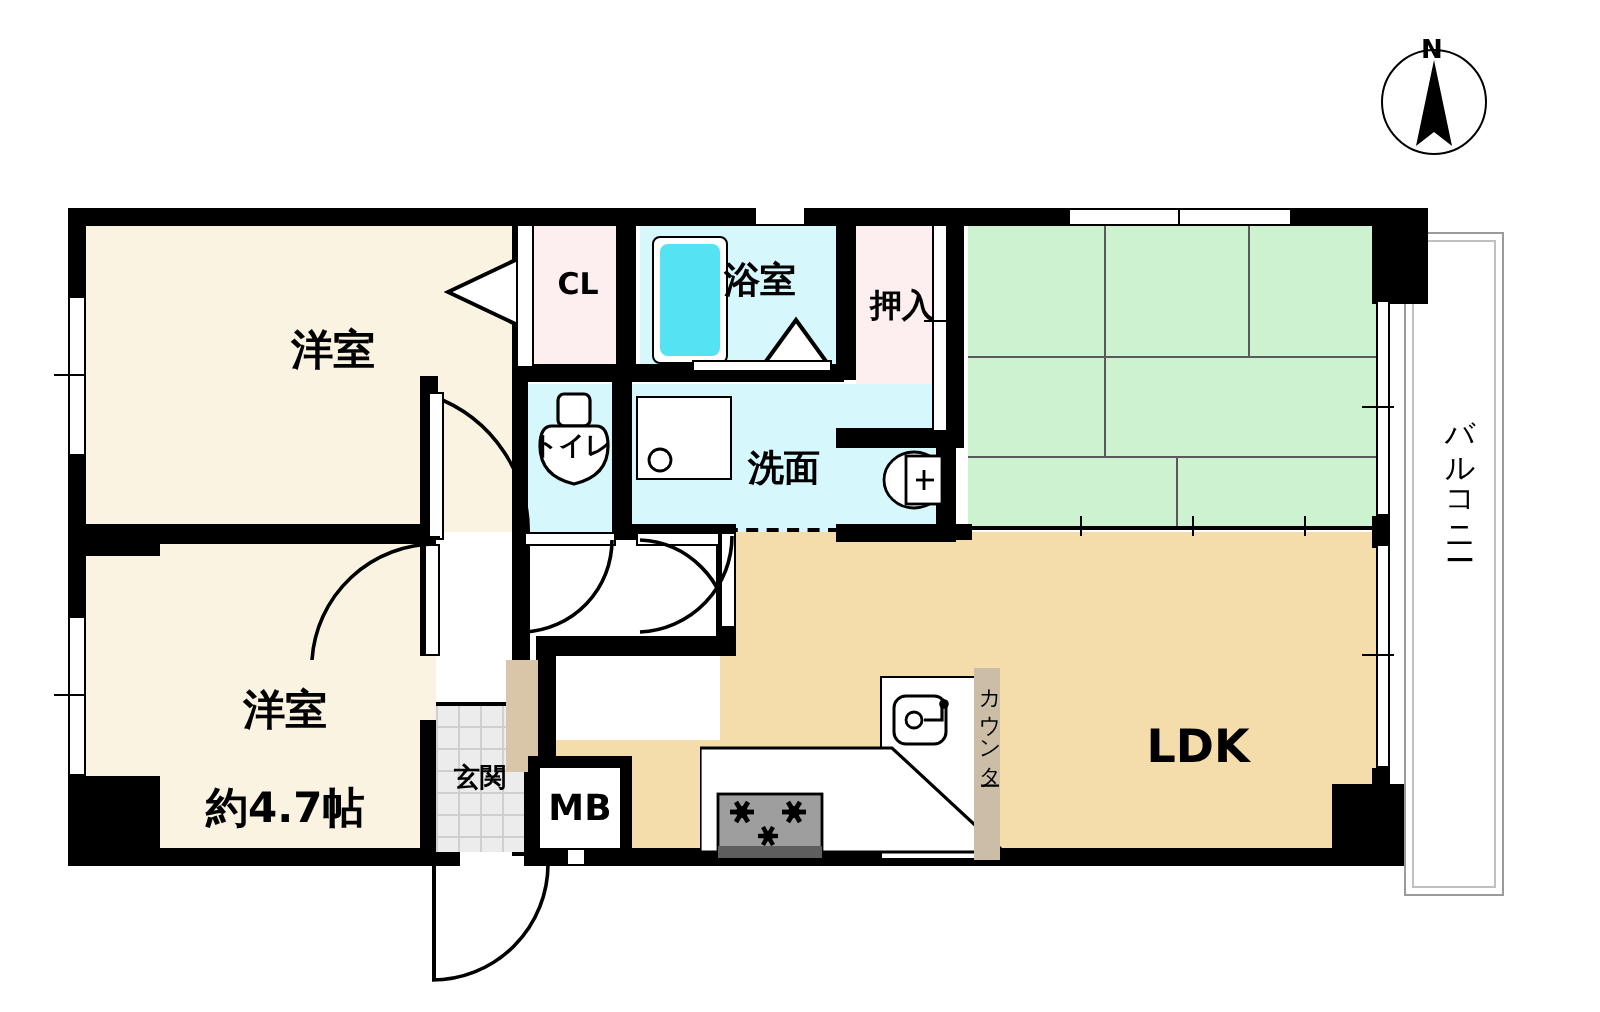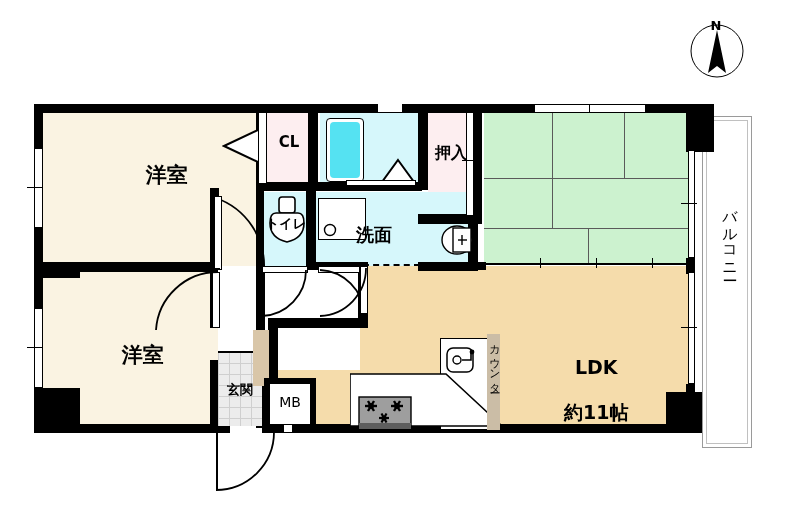--- a/index.html
+++ b/index.html
@@ -276,21 +276,21 @@
   <div class="fill f-genkan" style="left:218px;top:352px;width:44px;height:74px;"></div>
   <div class="tile" style="left:218px;top:352px;width:44px;height:74px;"></div>
   <div class="fill f-white" style="left:218px;top:338px;width:44px;height:14px;"></div>
   <div class="thin" style="left:218px;top:351px;width:44px;height:1.6px;"></div>
   <div class="lbl" style="left:214px;top:382px;width:52px;font-size:13px;font-weight:700;">玄関</div>
 
   <div class="fill f-step" style="left:253px;top:330px;width:16px;height:56px;"></div>
 
   <div class="wall" style="left:264px;top:378px;width:52px;height:52px;"></div>
   <div class="fill f-white" style="left:270px;top:384px;width:40px;height:40px;"></div>
-  <div class="lbl" style="left:268px;top:394px;width:44px;font-size:14px;font-weight:400;">MB</div>
+  <div class="lbl" style="left:268px;top:394px;width:44px;font-size:18px;font-weight:700;">MB</div>
   <div class="fill f-white" style="left:283px;top:424px;width:10px;height:9px;border:1px solid #000;box-sizing:border-box;"></div>
 
   <div class="leaf" style="left:216px;top:432px;width:2.4px;height:58px;"></div>
   <svg class="abs" style="left:214px;top:430px;" width="62" height="62">
     <path d="M2 60 A58 58 0 0 0 60 2" fill="none" stroke="#000" stroke-width="1.8"></path>
   </svg>
 
   <div class="fill f-white" style="left:218px;top:270px;width:38px;height:8px;"></div>
   <svg class="abs" style="left:212px;top:196px;" width="56" height="78">
     <path d="M4 2 A72 72 0 0 1 52 74" fill="none" stroke="#000" stroke-width="1.8"></path>
@@ -317,28 +317,29 @@
   <svg class="abs" style="left:316px;top:266px;" width="54" height="52">
     <path d="M50 2 A48 48 0 0 1 4 50" fill="none" stroke="#000" stroke-width="1.8"></path>
   </svg>
 
   <div class="lbl" style="left:82px;top:138px;width:140px;font-size:21px;">
     <span>洋室</span><br>
   </div>
 
   <div class="lbl" style="left:58px;top:318px;width:140px;font-size:21px;">
     <span>洋室</span><br>
+    <span>約4.7帖</span>
   </div>
 
 
-  <div class="lbl" style="left:508px;top:334px;width:150px;font-size:19px;">
+  <div class="lbl" style="left:508px;top:334px;width:150px;font-size:23px;">
     <span>LDK</span><br>
-    <span>約11帖</span>
   </div>
 
-
-  <div class="lbl" style="left:338px;top:224px;width:72px;font-size:18px;">洗面</div>
+  <div class="lbl" style="left:340px;top:130px;width:80px;font-size:18px;">浴室</div>
+
+  <div class="lbl" style="left:338px;top:224px;width:72px;font-size:18px;text-align:right;">洗面</div>
 
   <div class="lbl" style="left:266px;top:134px;width:46px;font-size:15px;">CL</div>
 
   <div class="lbl" style="left:424px;top:144px;width:54px;font-size:16px;">押入</div>
 
 </div>
 
 </body></html>

